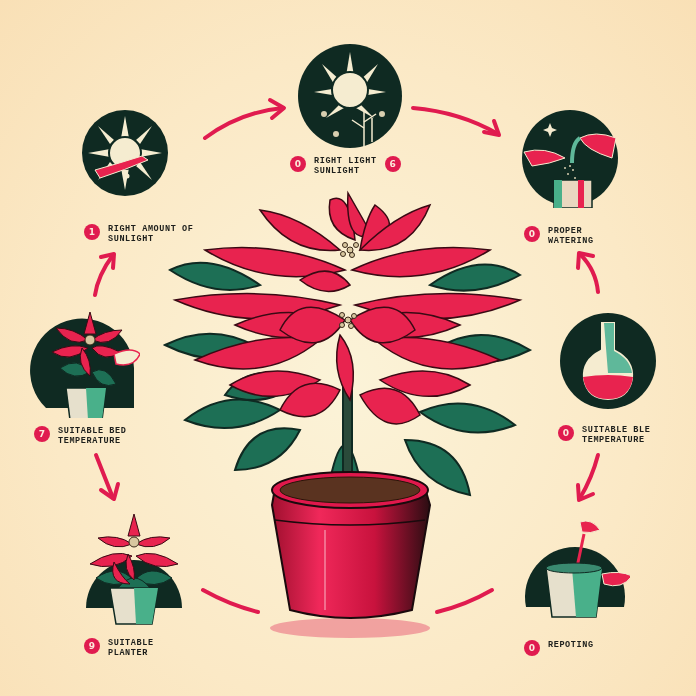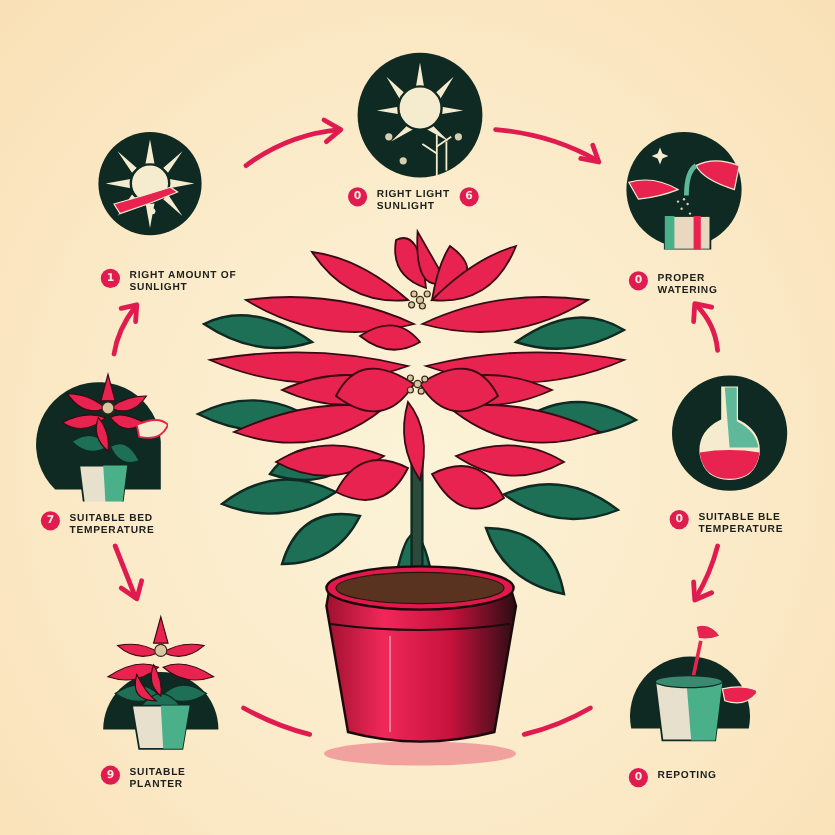--- a/index.html
+++ b/index.html
@@ -12,21 +12,21 @@
   .stage { position: absolute; left: 0; top: 0; width: 696px; height: 696px; }
   .step { position: absolute; }
   .step .label-row { position: absolute; display: flex; align-items: flex-start; gap: 8px; }
   .badge {
     width: 16px; height: 16px; border-radius: 50%;
     background: #e01b4f; color: #fbeadb;
     font-size: 9px; font-weight: bold; line-height: 16px; text-align: center;
     flex: 0 0 auto;
   }
   .label {
-    font-family: Liberation Sans, sans-serif; font-weight: bold;
+    font-family: Liberation Mono, monospace; font-weight: bold;
     font-size: 8.5px; letter-spacing: 0.6px; color: #1d1f1c; line-height: 10px;
     text-transform: uppercase; white-space: pre-line;
   }
   svg { display: block; }
 </style>
 </head>
 <body>
 
 <div class="stage">
 

